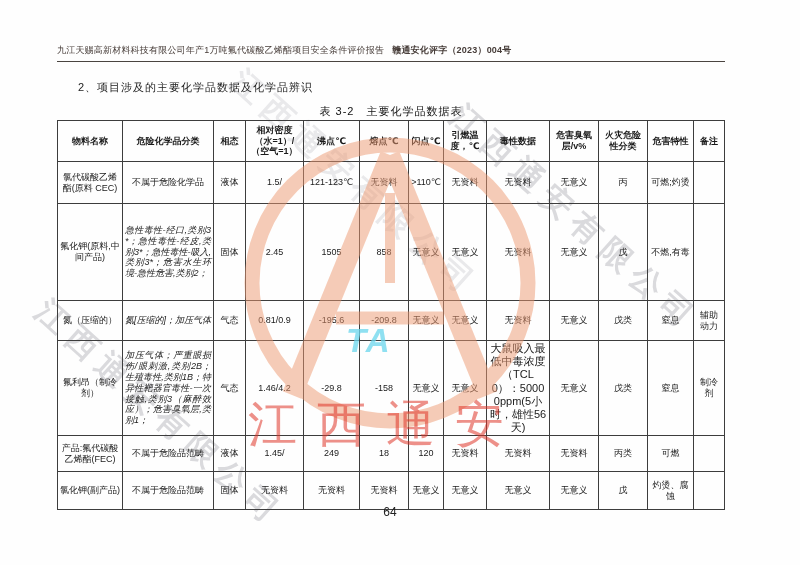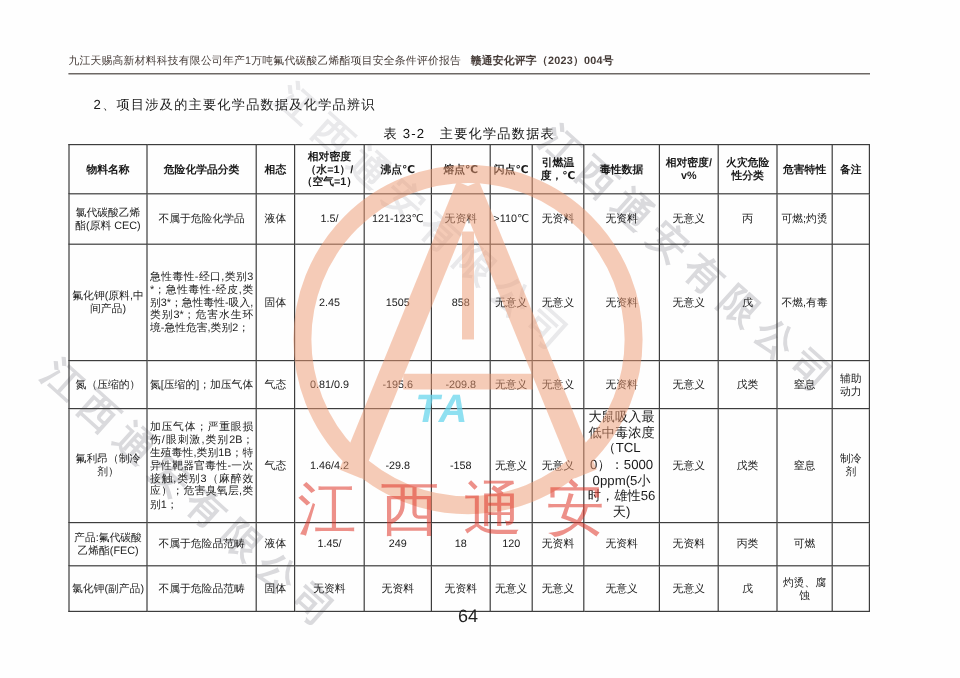--- a/index.html
+++ b/index.html
@@ -29,26 +29,26 @@
   table.chem{
     position:absolute;left:57px;top:120px;width:667px;
     border-collapse:collapse;table-layout:fixed;
     font-size:9px;line-height:1.2;color:#1a1a1a;
   }
   table.chem th,table.chem td{
     border:1px solid #3d3d3d;text-align:center;vertical-align:middle;
     padding:1px 2px;overflow:hidden;word-break:break-all;
   }
   table.chem th{font-weight:bold;font-size:9px;}
-  table.chem td.cls{text-align:left;text-align:justify;}
+  table.chem td.cls{text-align:left;text-align:justify;font-style:italic;}
   table.chem td.small{font-size:11px;}
   
   .page-number{
     position:absolute;left:0;top:505px;width:780px;text-align:center;
-    font-size:15px;color:#222;
+    font-size:12px;color:#222;
   }
   
   .wm{position:absolute;pointer-events:none;}
   .wm-diag{
     color:rgba(125,125,138,.28);font-size:32px;font-weight:bold;
     letter-spacing:8px;white-space:nowrap;transform-origin:0 0;
   }
   .wm-logo{left:240px;top:133px;width:300px;height:300px;opacity:.5;}
   .wm-ta{
     left:346px;top:322px;font-size:33px;font-weight:bold;font-style:italic;
@@ -97,21 +97,21 @@
         <tr style="height:41px">
       <th>物料名称</th>
       <th>危险化学品分类</th>
       <th>相态</th>
       <th>相对密度（水=1）/（空气=1）</th>
       <th>沸点℃</th>
       <th>熔点℃</th>
       <th>闪点℃</th>
       <th>引燃温度，℃</th>
       <th>毒性数据</th>
-      <th>相对密度/v%</th>
+      <th>危害臭氧层/v%</th>
       <th>火灾危险性分类</th>
       <th>危害特性</th>
       <th>备注</th>
     </tr>
     <tr style="height:42px">
       <td>氯代碳酸乙烯酯(原料 CEC)</td>
       <td>不属于危险化学品</td>
       <td>液体</td>
       <td>1.5/</td>
       <td>121-123℃</td>

